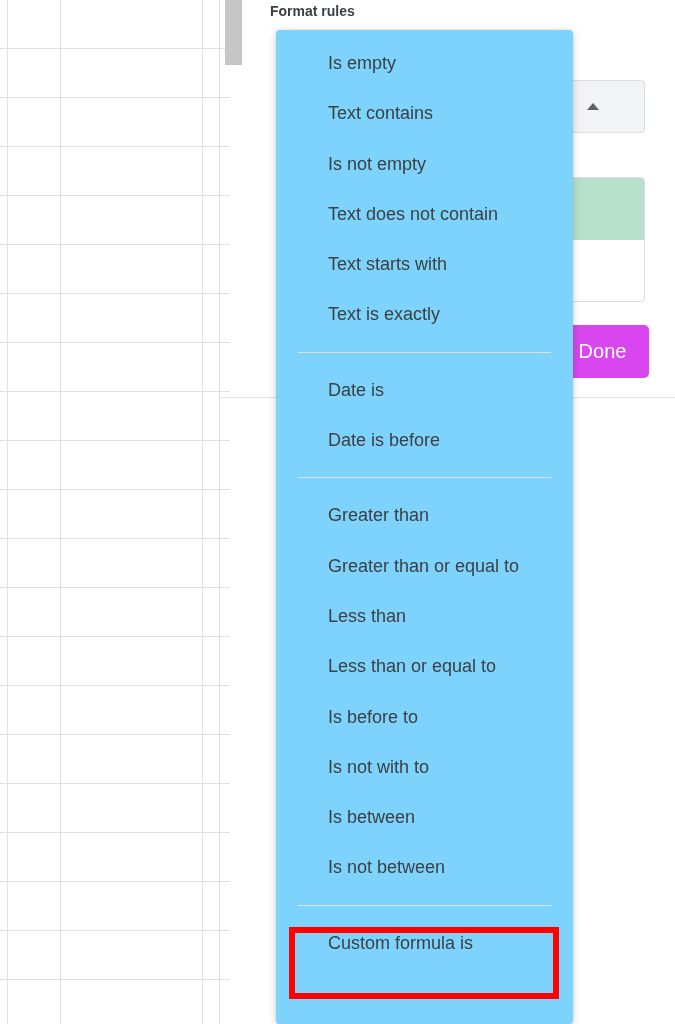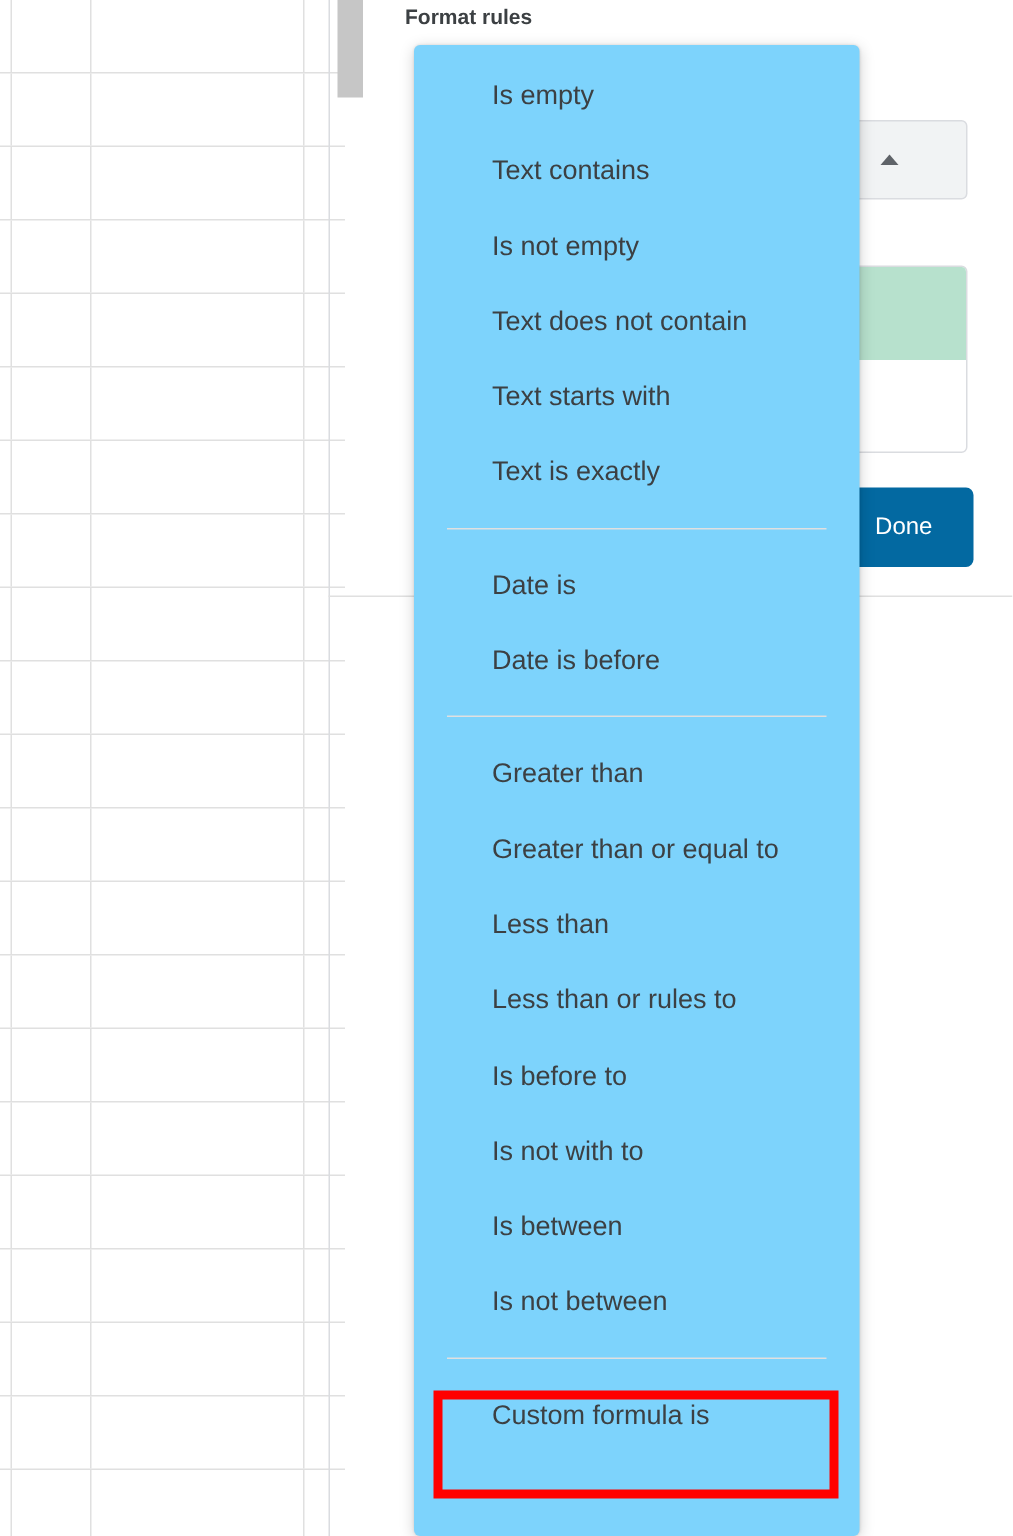--- a/index.html
+++ b/index.html
@@ -98,27 +98,27 @@
       height: 50%;
       background: #b7e1cd;
     }
 
     .done-button {
       position: absolute;
       left: 556px;
       top: 325px;
       width: 93px;
       height: 53px;
-      background: #0369a1;
+      background: #d946ef;
       border-radius: 5px;
       color: #fff;
       display: flex;
       align-items: center;
       justify-content: center;
-      font-size: 16px;
+      font-size: 20px;
       font-weight: 500;
     }
 
     .panel-divider-h {
       position: absolute;
       left: 219px;
       top: 397px;
       width: 456px;
       height: 1px;
       background: #e0e0e0;
@@ -325,21 +325,21 @@
   <div class="menu-divider"></div>
 
   <div class="menu-item">Date is</div>
   <div class="menu-item">Date is before</div>
 
   <div class="menu-divider"></div>
 
   <div class="menu-item">Greater than</div>
   <div class="menu-item">Greater than or equal to</div>
   <div class="menu-item">Less than</div>
-  <div class="menu-item">Less than or rules to</div>
+  <div class="menu-item">Less than or equal to</div>
   <div class="menu-item">Is before to</div>
   <div class="menu-item">Is not with to</div>
   <div class="menu-item">Is between</div>
   <div class="menu-item">Is not between</div>
 
   <div class="menu-divider"></div>
 
   <div class="menu-item">Custom formula is</div>
 </div>
 

